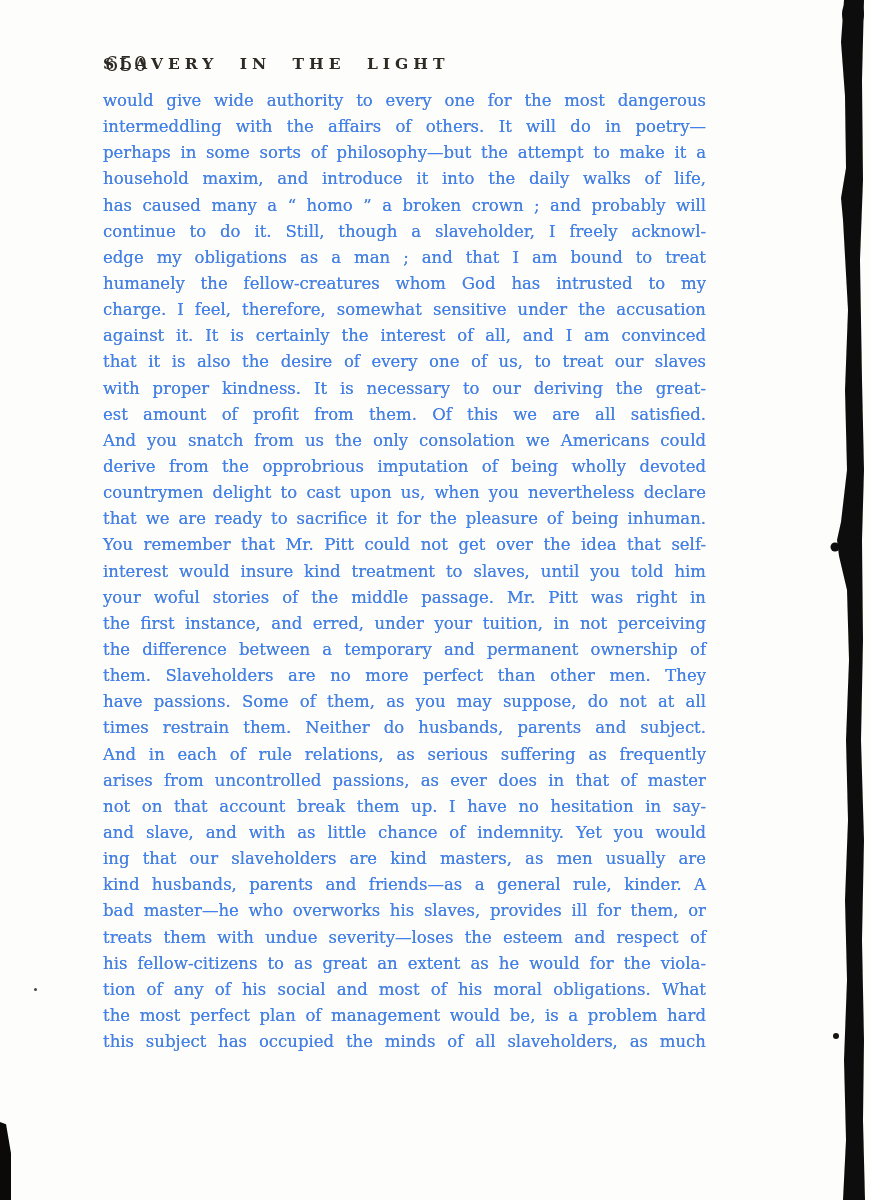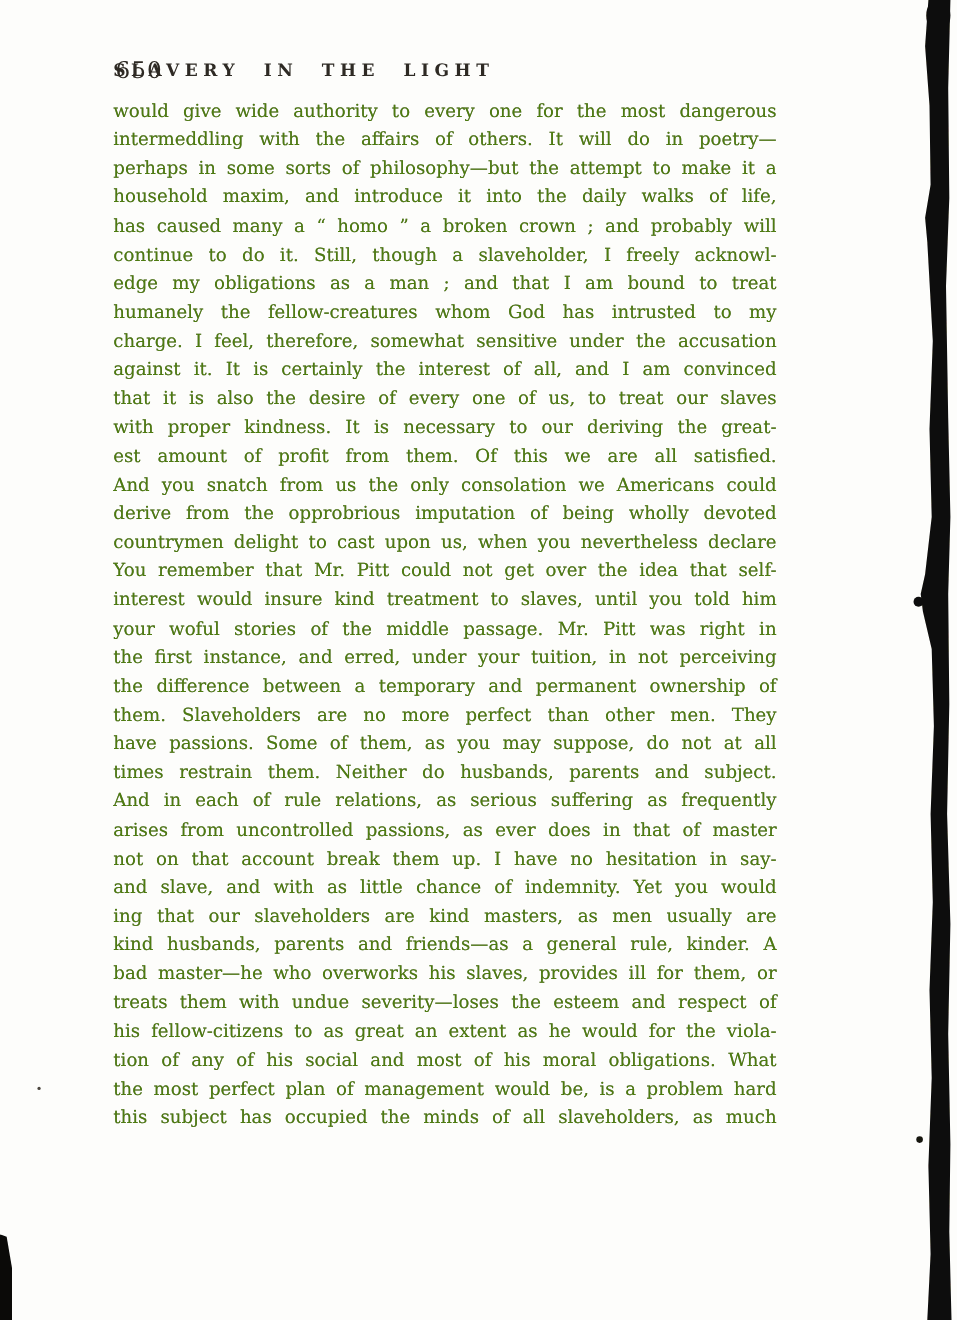--- a/index.html
+++ b/index.html
@@ -29,21 +29,21 @@
 
   .body-block {
     position: absolute; left: 103px; top: 88px; width: 603px;
   }
   .line {
     height: 26.15px; line-height: 26.15px;
     font-size: 16.5px;
     text-align: justify;
     text-align-last: justify;
     white-space: nowrap;
-    color: #4d7c0f;
+    color: #3b82f6;
     text-shadow: 0 0 0.45px rgba(43,38,32,0.55);
   }
 
   .scan-edge { position: absolute; left: 828px; top: 0; }
 
   .corner-mark {
     position: absolute; left: 0; top: 1122px;
     width: 11px; height: 78px;
     background: #0b0a08;
     clip-path: polygon(0 0, 55% 3%, 100% 40%, 100% 100%, 0 100%);
@@ -77,20 +77,21 @@
       <div class="line">edge my obligations as a man ; and that I am bound to treat</div>
       <div class="line">humanely the fellow-creatures whom God has intrusted to my</div>
       <div class="line">charge. I feel, therefore, somewhat sensitive under the accusation</div>
       <div class="line">against it. It is certainly the interest of all, and I am convinced</div>
       <div class="line">that it is also the desire of every one of us, to treat our slaves</div>
       <div class="line">with proper kindness. It is necessary to our deriving the great-</div>
       <div class="line">est amount of profit from them. Of this we are all satisfied.</div>
       <div class="line">And you snatch from us the only consolation we Americans could</div>
       <div class="line">derive from the opprobrious imputation of being wholly devoted</div>
       <div class="line">countrymen delight to cast upon us, when you nevertheless declare</div>
+      <div class="line">that we are ready to sacrifice it for the pleasure of being inhuman.</div>
       <div class="line">You remember that Mr. Pitt could not get over the idea that self-</div>
       <div class="line">interest would insure kind treatment to slaves, until you told him</div>
       <div class="line">your woful stories of the middle passage. Mr. Pitt was right in</div>
       <div class="line">the first instance, and erred, under your tuition, in not perceiving</div>
       <div class="line">the difference between a temporary and permanent ownership of</div>
       <div class="line">them. Slaveholders are no more perfect than other men. They</div>
       <div class="line">have passions. Some of them, as you may suppose, do not at all</div>
       <div class="line">times restrain them. Neither do husbands, parents and subject.</div>
       <div class="line">And in each of rule relations, as serious suffering as frequently</div>
       <div class="line">arises from uncontrolled passions, as ever does in that of master</div>

